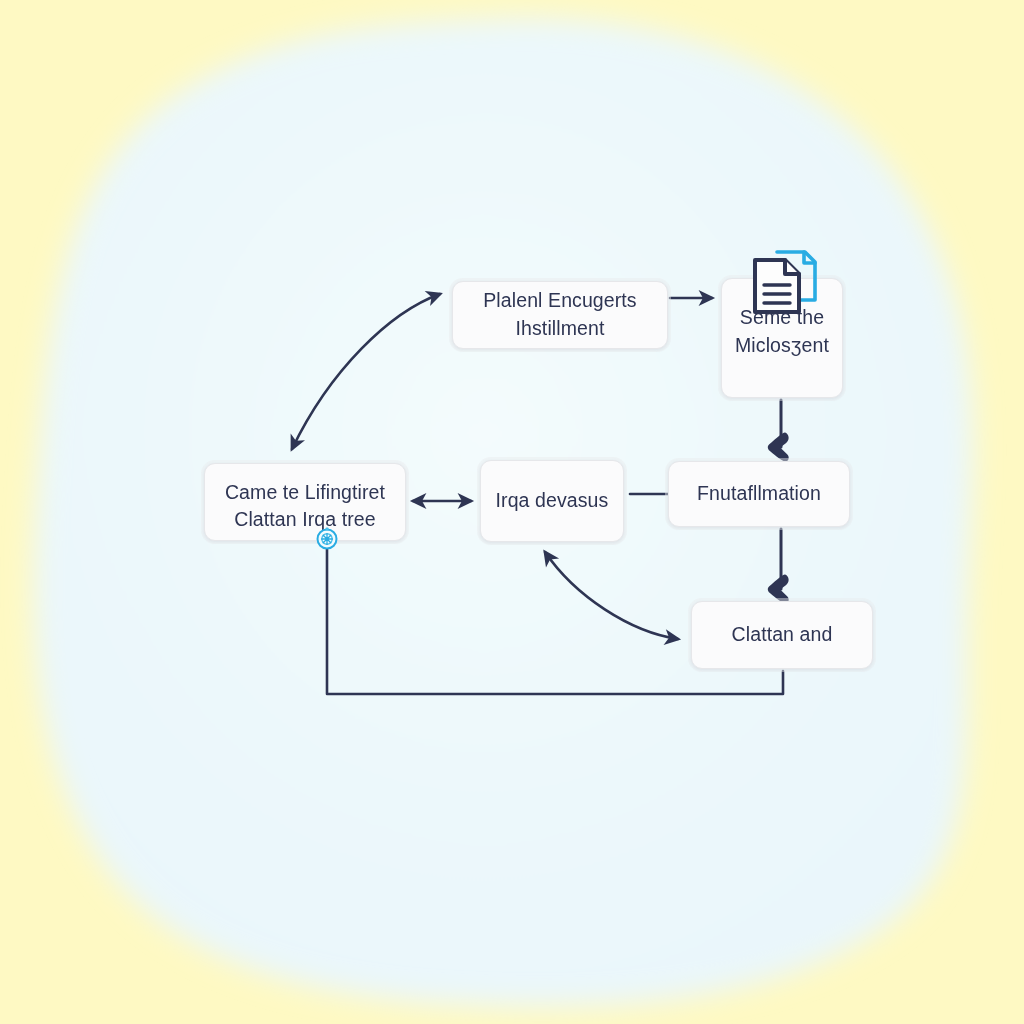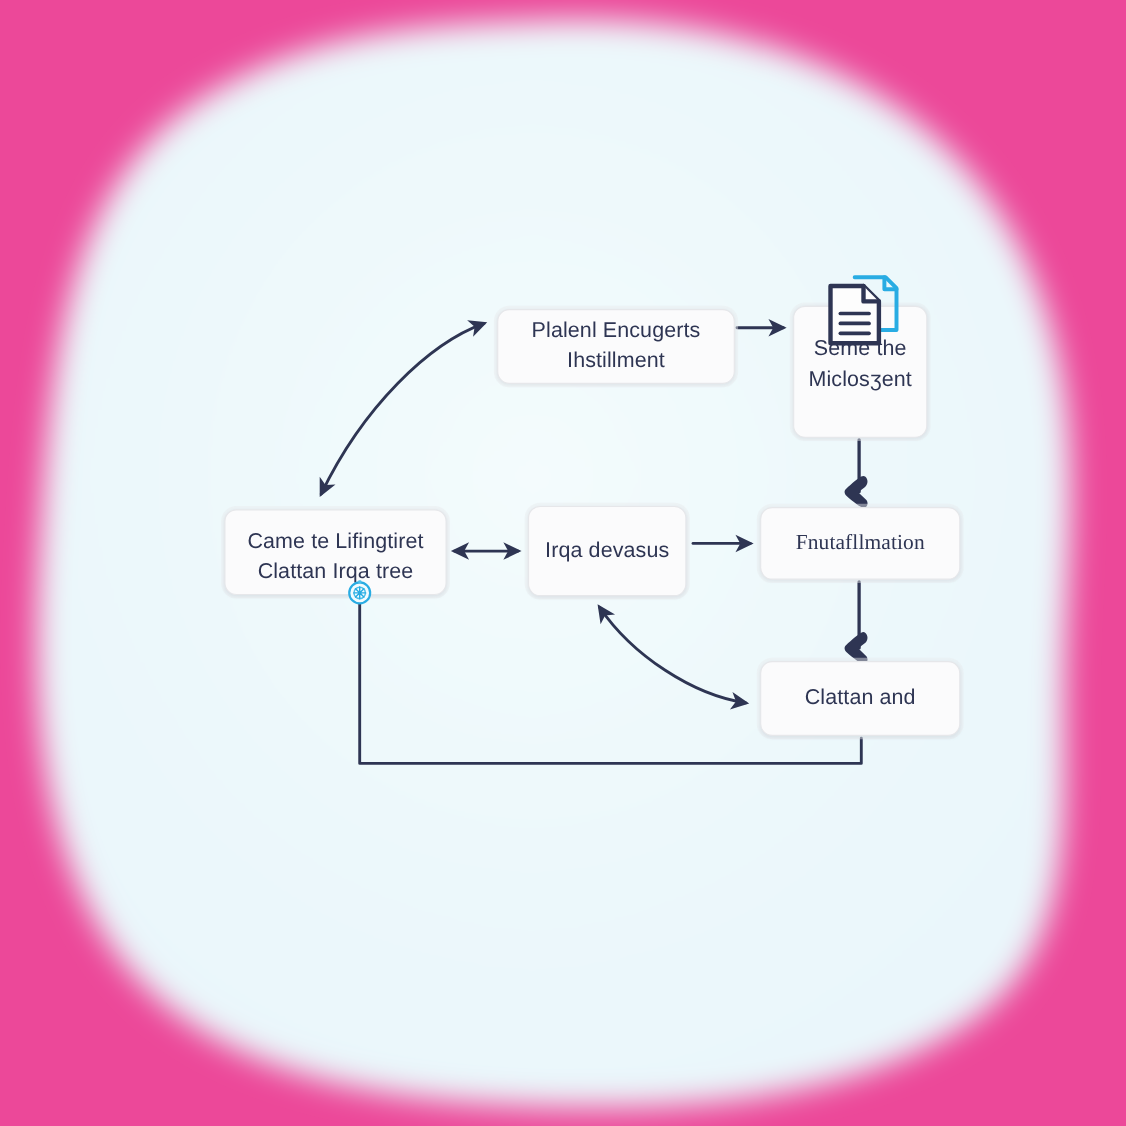--- a/index.html
+++ b/index.html
@@ -4,21 +4,21 @@
 <style>
   html, body {
     margin: 0;
     padding: 0;
     background: #ffffff;
   }
   #stage {
     position: relative;
     width: 1024px;
     height: 1024px;
-    background: #ec4899;
+    background: #fef9c3;
     overflow: hidden;
     font-family: "Liberation Sans", sans-serif;
   }
   #bg-blob, #flow-svg, #nodes-layer {
     position: absolute;
     top: 0; left: 0;
     width: 1024px;
     height: 1024px;
   }
   #bg-blob { z-index: 0; }
@@ -171,21 +171,21 @@
         <circle cx="13" cy="14" r="5.2" fill="none" stroke="#4cc0ea" stroke-width="1.4"></circle>
         <path d="M 13 8.6 L 13 19.4 M 7.6 14 L 18.4 14 M 9.2 10.2 L 16.8 17.8 M 16.8 10.2 L 9.2 17.8" stroke="#29ace3" stroke-width="1.3" stroke-linecap="round"></path>
         <rect x="11.6" y="2.4" width="3" height="3" rx="1" fill="#4cc0ea"></rect>
       </svg>
     </div>
 
     <div class="node" style="left:480px; top:460px; width:144px; height:82px;">
       <span class="node-label">Irqa devasus</span>
     </div>
 
-    <div class="node" style="left:691px; top:461px; width:182px; height:66px;font-family:Liberation Serif, serif;">
+    <div class="node" style="left:668px; top:461px; width:182px; height:66px;">
       <span class="node-label">Fnutafllmation</span>
     </div>
 
     <div class="node" style="left:691px; top:601px; width:182px; height:68px;">
       <span class="node-label">Clattan and</span>
     </div>
 
   </div>
 </div>
 

